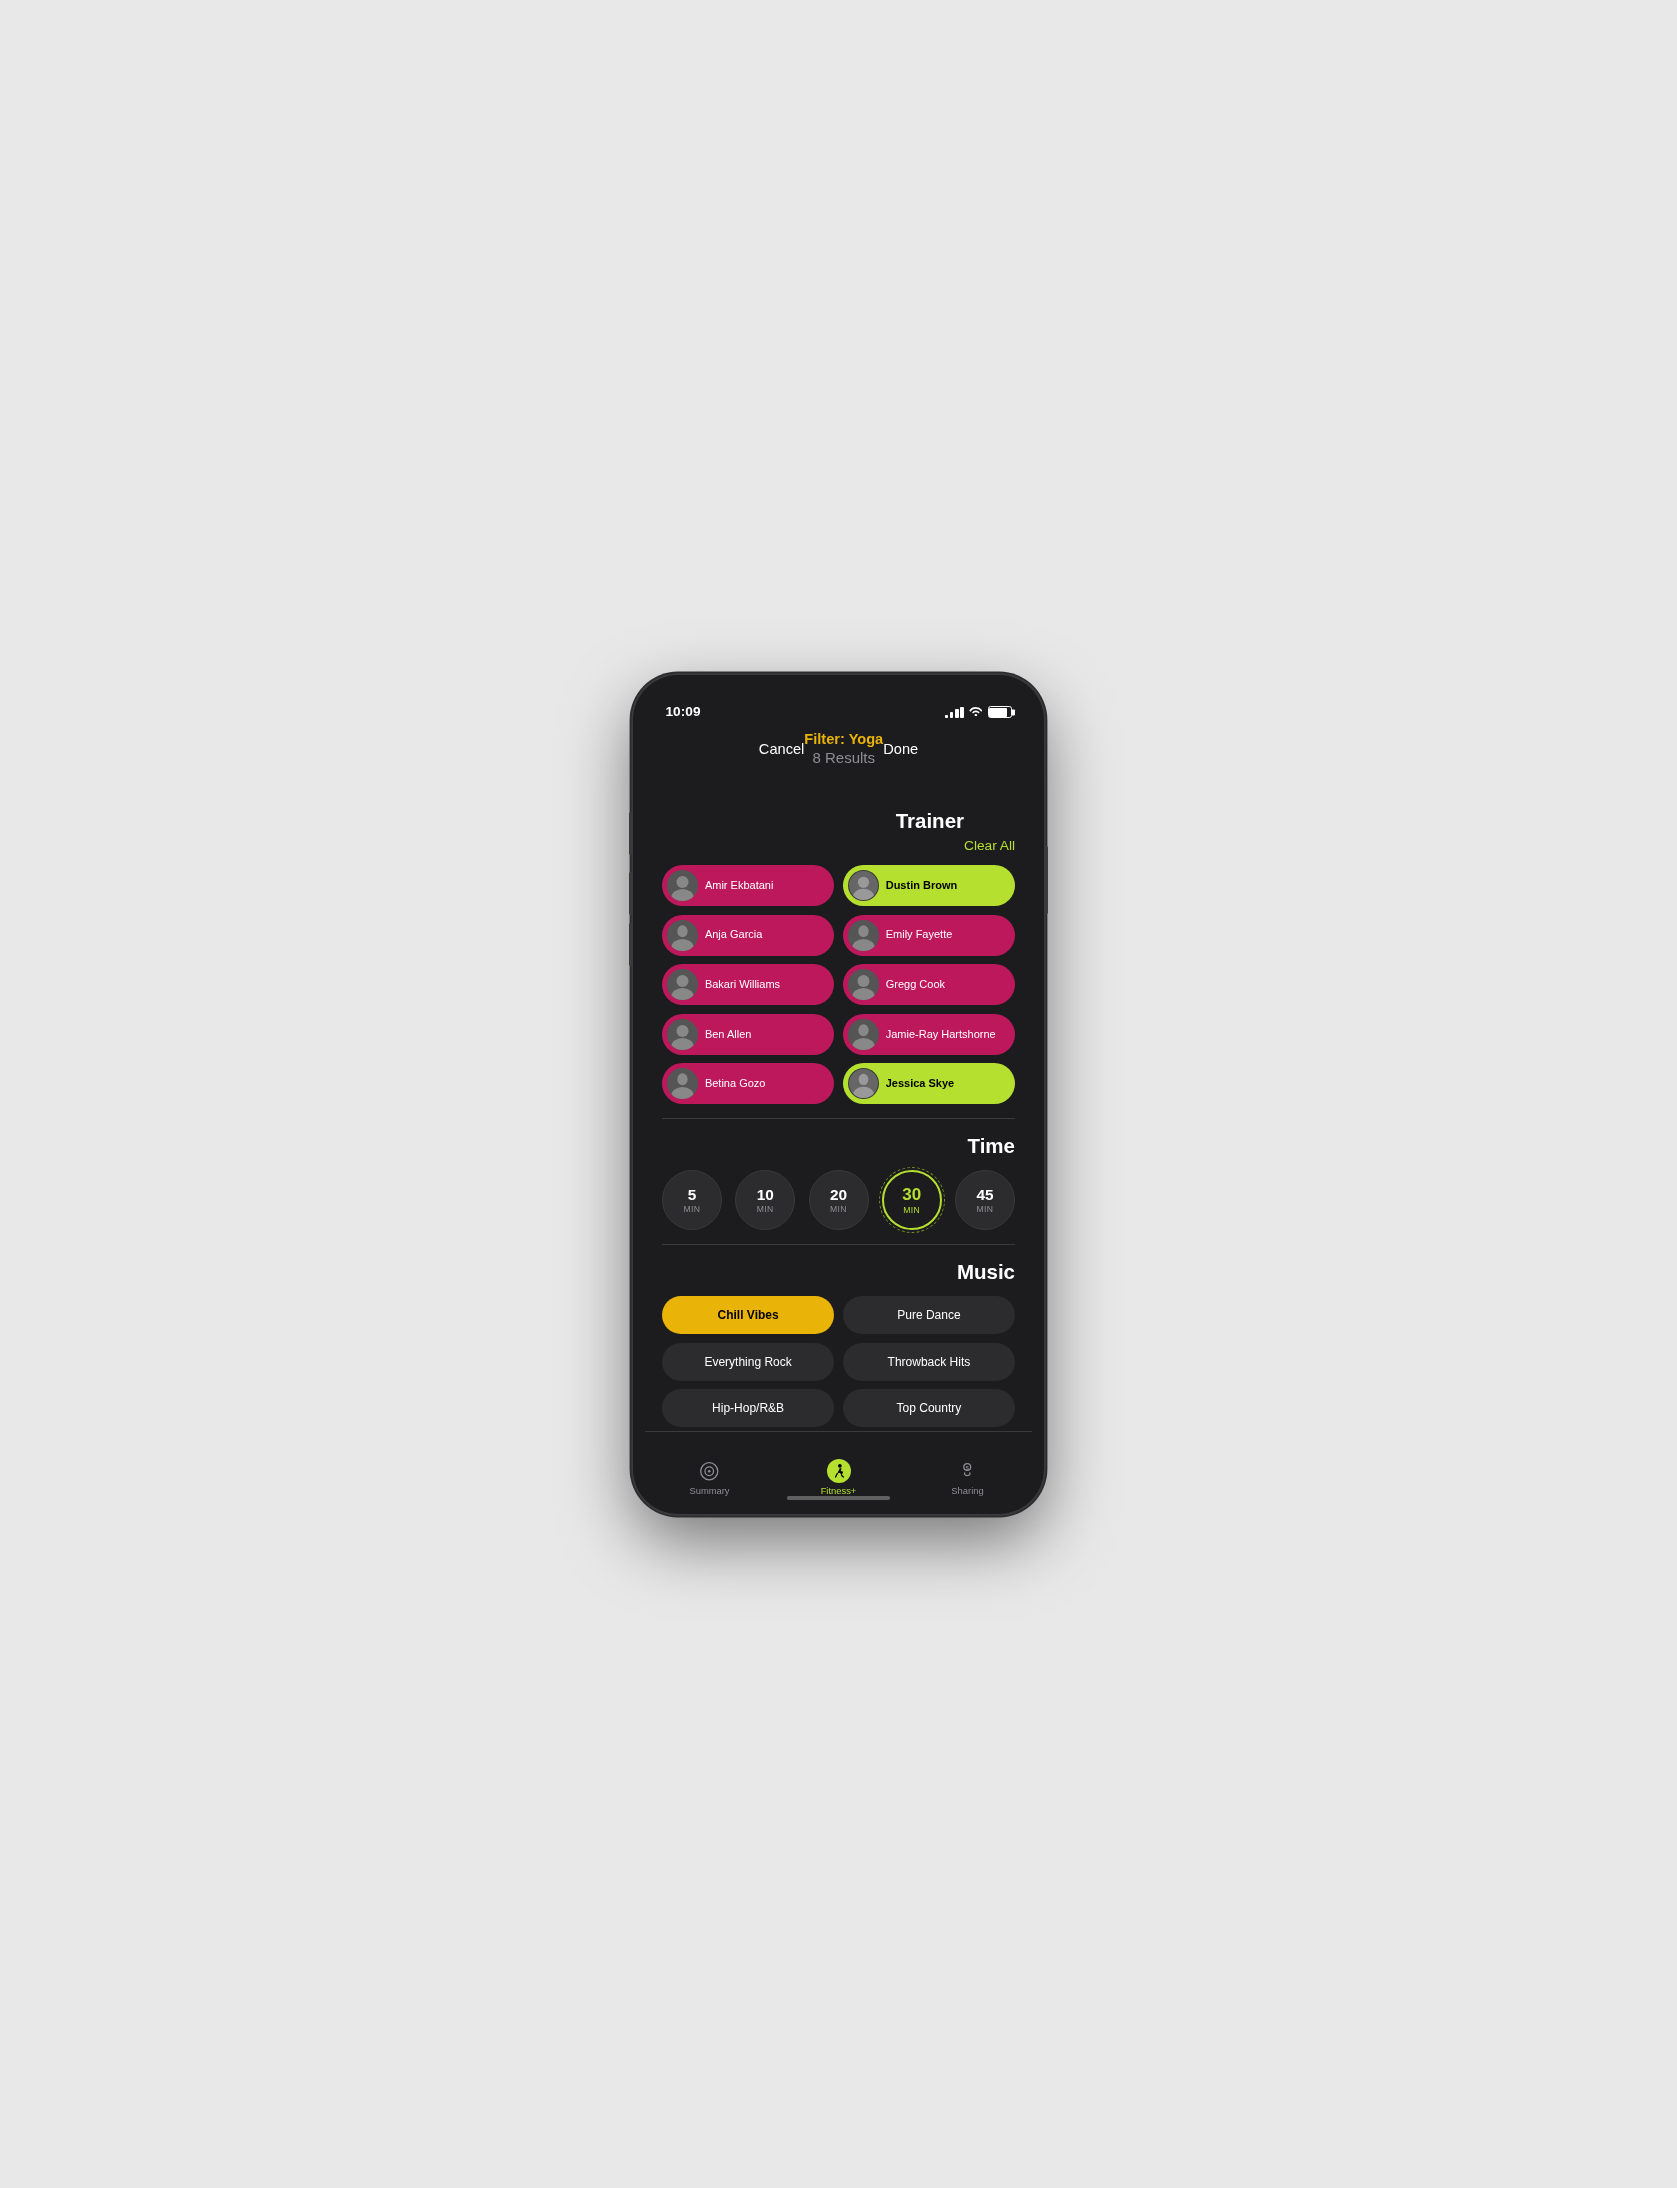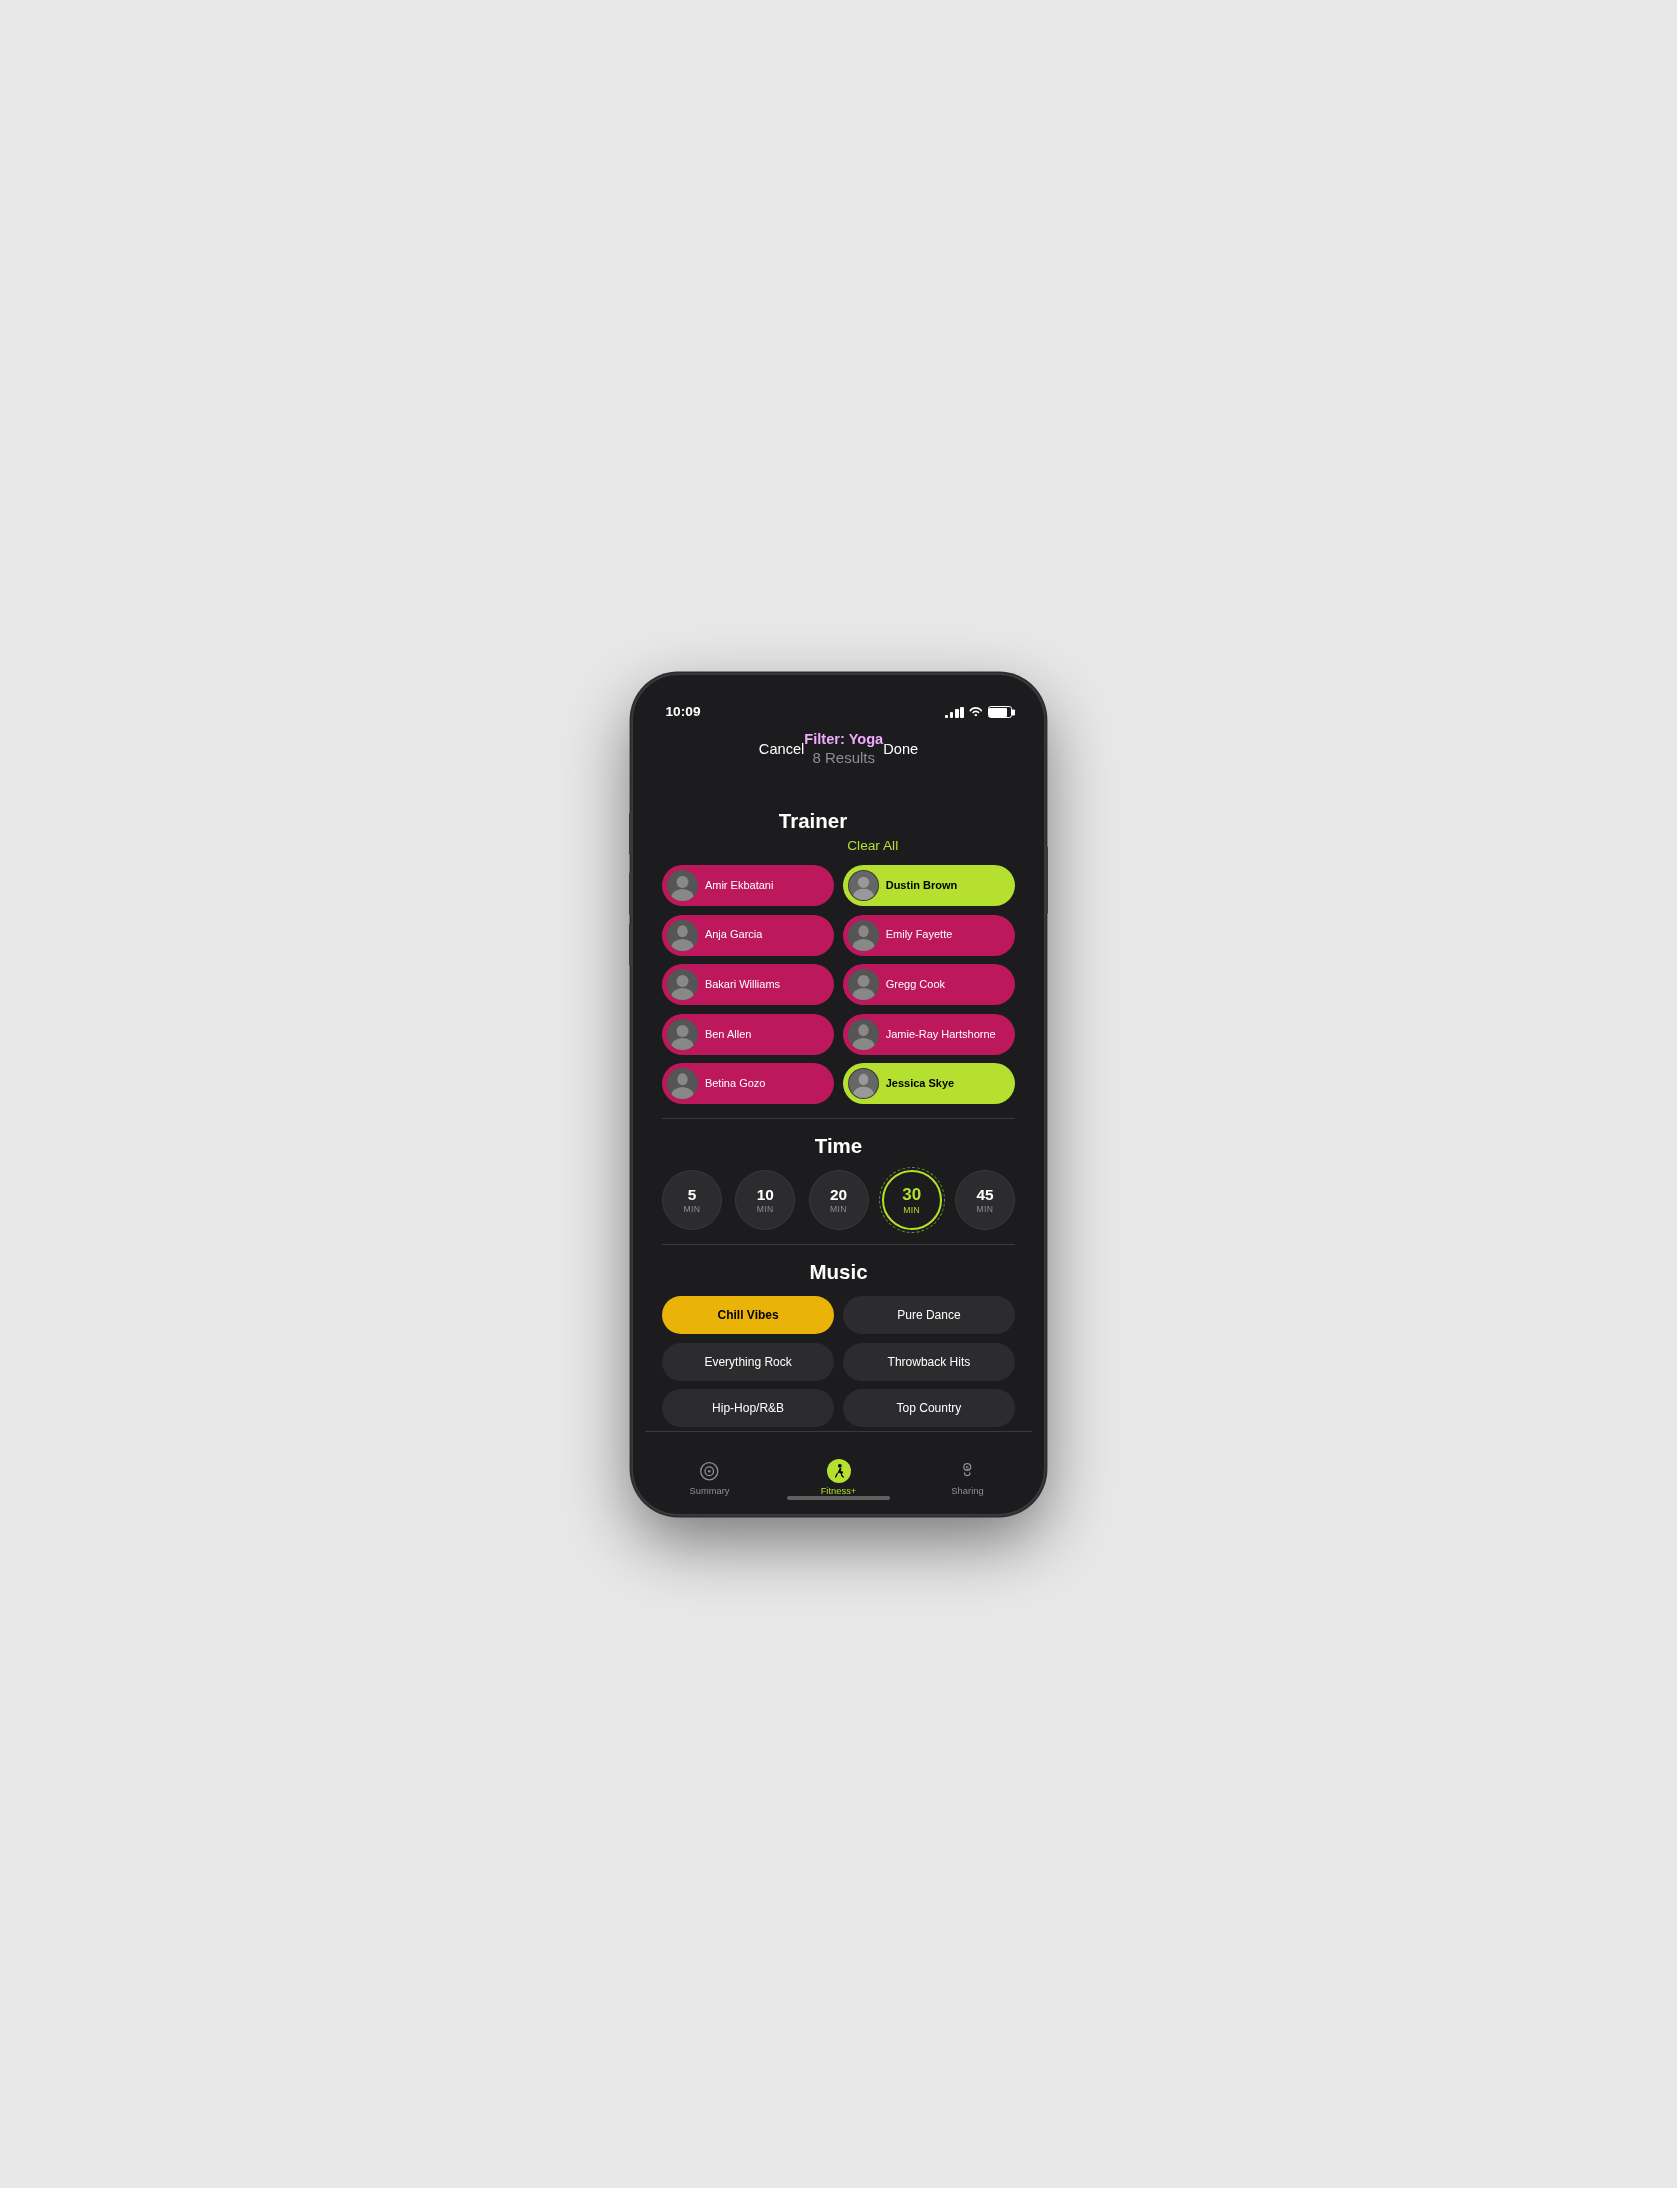--- a/index.html
+++ b/index.html
@@ -157,21 +157,21 @@
       color: #fff;
       font-size: 14.6px;
       font-weight: 400;
     }
 
     .nav-title-area {
       text-align: center;
     }
 
     .nav-title {
-      color: #f0abfc;
+      color: #eab308;
       font-size: 14.6px;
       font-weight: 600;
     }
 
     .nav-subtitle {
       color: #8e8e93;
       font-size: 15px;
       margin-top: 1.7px;
     }
 
@@ -184,21 +184,21 @@
     }
 
     .scroll-content::-webkit-scrollbar {
       display: none;
     }
 
     
     .section-header {
       display: flex;
       align-items: center;
-      justify-content: center;
+      justify-content: flex-end;
       margin: 15.4px 0 12px;
     }
 
     .section-title {
       color: #fff;
       font-size: 20.5px;
       font-weight: 700;
     }
 
     .clear-all-btn {

